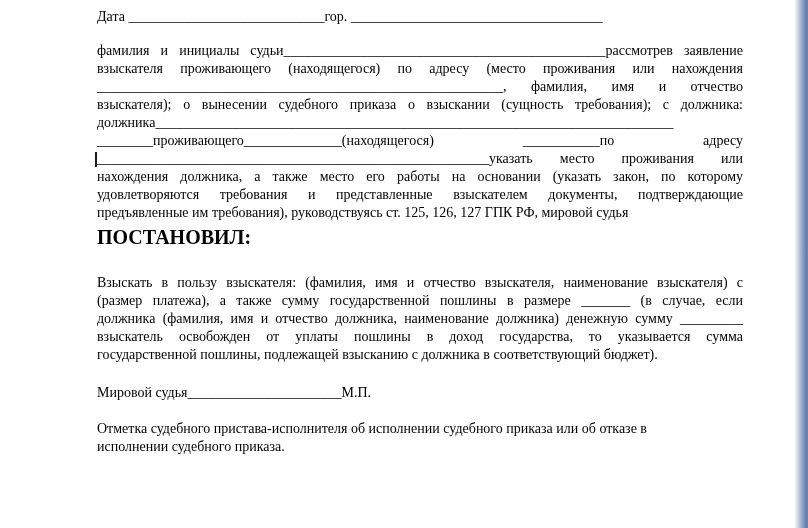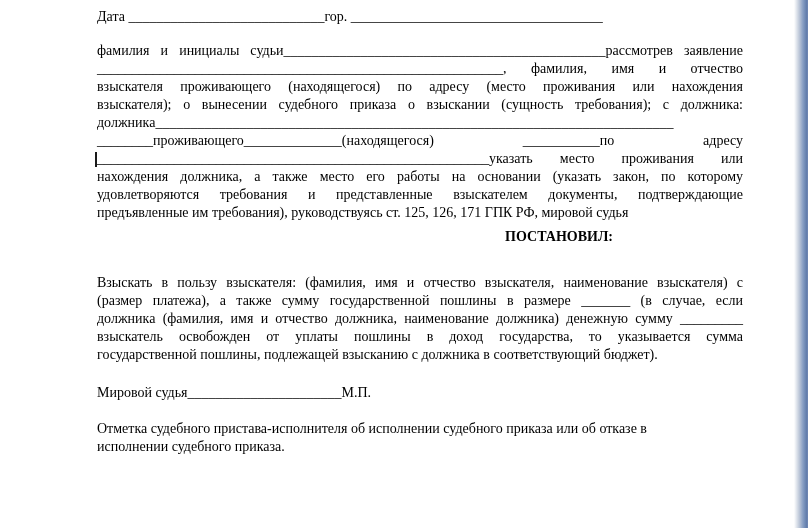--- a/index.html
+++ b/index.html
@@ -32,25 +32,25 @@
   }
   .title {
     font-size: 16.5px;
     font-weight: bold;
     line-height: 22px;
     margin-top: 13px;
   }
   .judge-line { margin-top: 23px; }
   .para-a { margin-top: 16px; }
   .h2 {
-    font-size: 14px;
+    font-size: 20px;
     font-weight: bold;
     line-height: 18px;
     margin-top: 6px;
-    text-align: right;
+    text-align: left;
     padding-right: 130px;
   }
   .para-b { margin-top: 28px; }
   .sig-line { margin-top: 20px; }
   .para-c { margin-top: 18px; }
   .caret {
     position: absolute;
     left: 95px;
     top: 152px;
     width: 2px;
@@ -72,29 +72,29 @@
 <body>
 
 <div class="doc">
 
   <div class="line">Дата ____________________________гор. ____________________________________</div>
 
 
 
   <div class="para-a">
     <div class="line j">фамилия и инициалы судьи______________________________________________рассмотрев заявление</div>
+    <div class="line j">взыскателя проживающего (находящегося) по адресу (место проживания или нахождения</div>
     <div class="line j">__________________________________________________________, фамилия, имя и отчество</div>
-    <div class="line j">взыскателя проживающего (находящегося) по адресу (место проживания или нахождения</div>
     <div class="line j">взыскателя); о вынесении судебного приказа о взыскании (сущность требования); с должника:</div>
     <div class="line">должника__________________________________________________________________________</div>
     <div class="line j">________проживающего______________(находящегося) ___________по адресу</div>
     <div class="line j">________________________________________________________указать место проживания или</div>
     <div class="line j">нахождения должника, а также место его работы на основании (указать закон, по которому</div>
     <div class="line j">удовлетворяются требования и представленные взыскателем документы, подтверждающие</div>
-    <div class="line">предъявленные им требования), руководствуясь ст. 125, 126, 171 ГПК РФ, мировой судья</div>
+    <div class="line">предъявленные им требования), руководствуясь ст. 125, 126, 127 ГПК РФ, мировой судья</div>
   </div>
 
   <div class="h2">ПОСТАНОВИЛ:</div>
 
   <div class="para-b">
     <div class="line j">Взыскать в пользу взыскателя: (фамилия, имя и отчество взыскателя, наименование взыскателя) с</div>
     <div class="line j">(размер платежа), а также сумму государственной пошлины в размере _______ (в случае, если</div>
     <div class="line j">должника (фамилия, имя и отчество должника, наименование должника) денежную сумму _________</div>
     <div class="line j">взыскатель освобожден от уплаты пошлины в доход государства, то указывается сумма</div>
     <div class="line">государственной пошлины, подлежащей взысканию с должника в соответствующий бюджет).</div>

